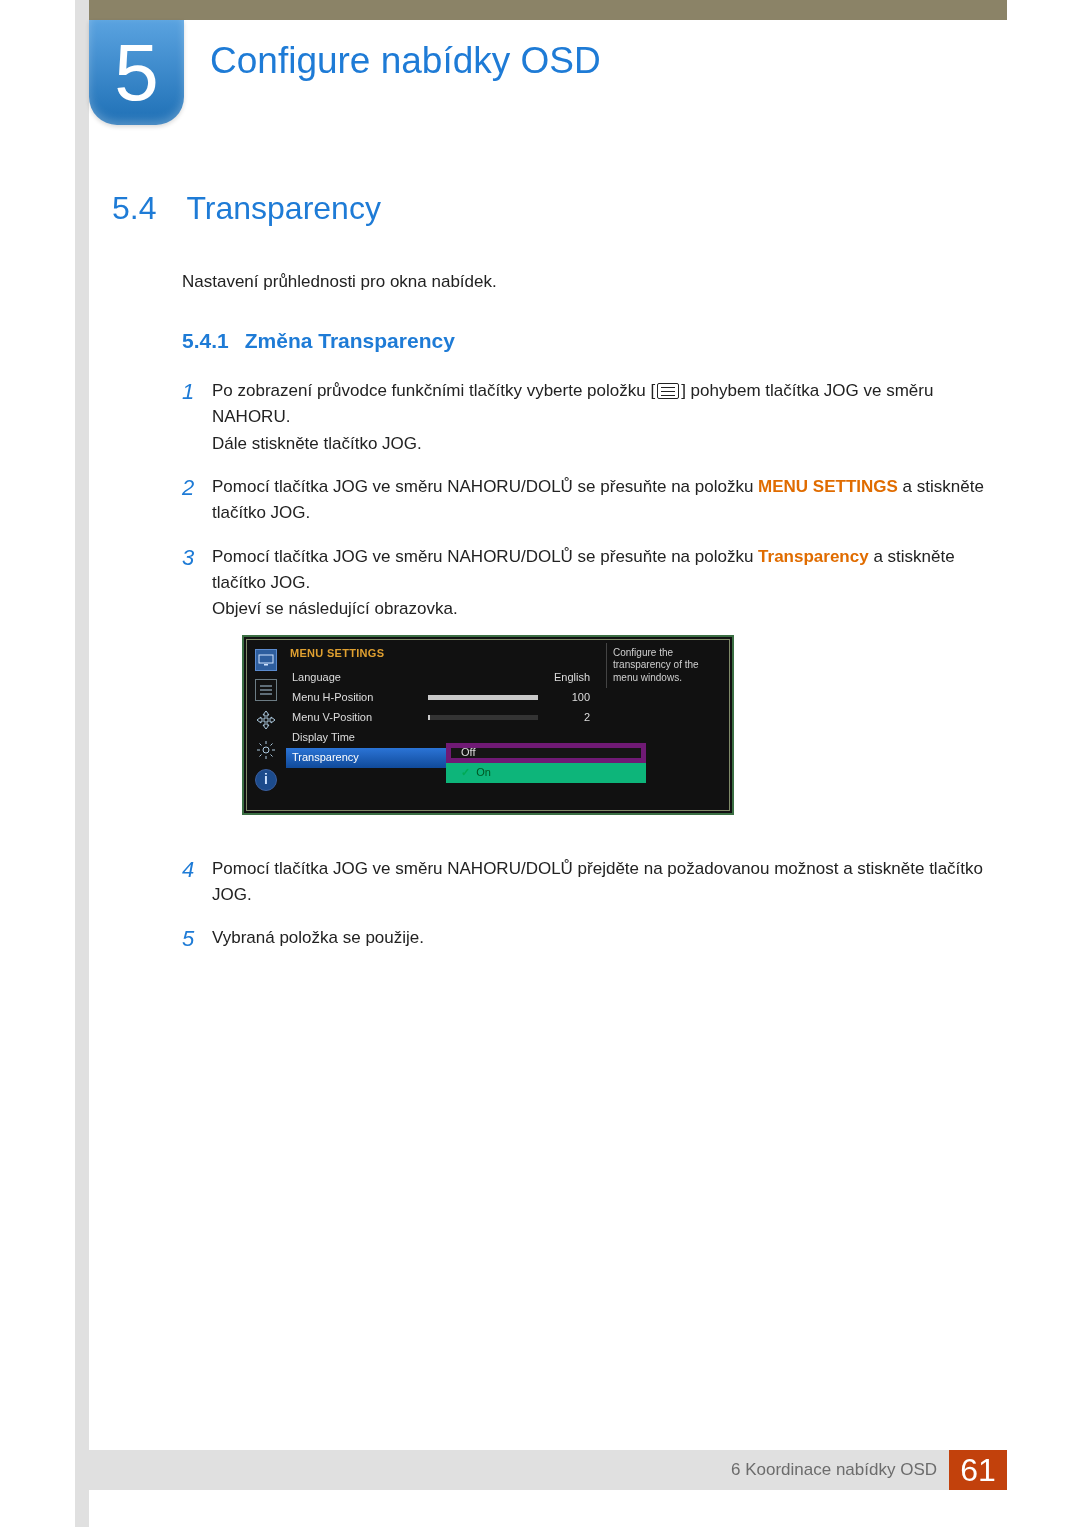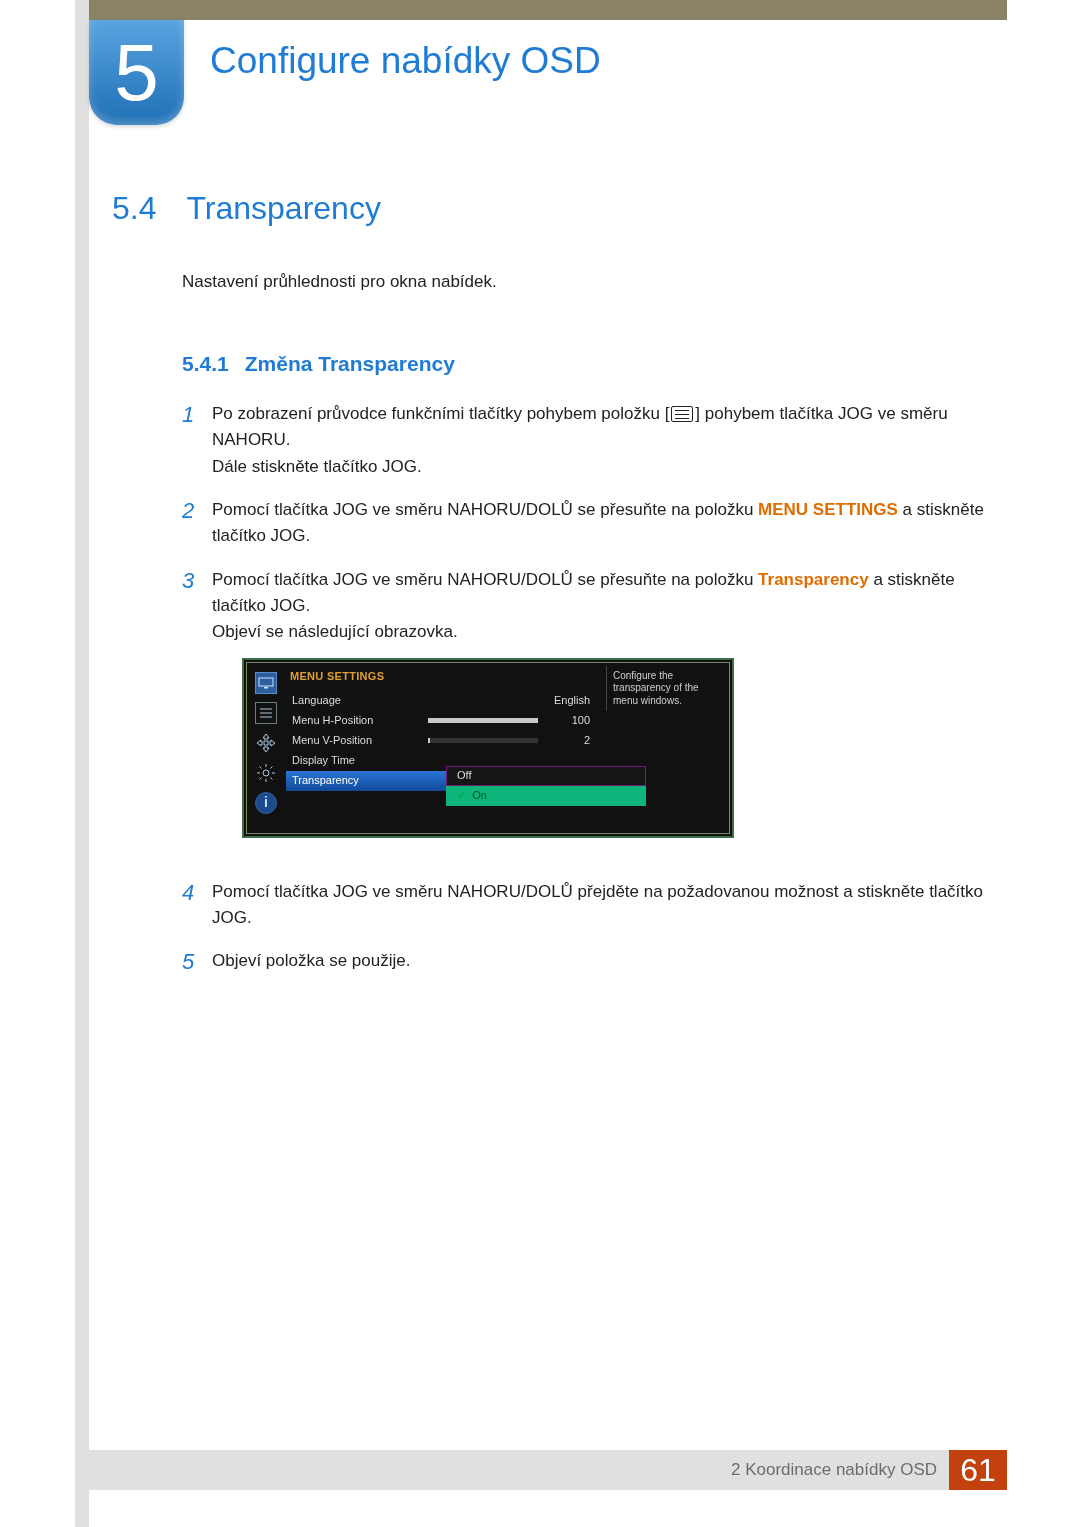--- a/index.html
+++ b/index.html
@@ -15,21 +15,21 @@
     box-shadow: inset 0 -4px 8px rgba(255,255,255,.25), 0 2px 4px rgba(0,0,0,.15);
   }
   .chapter-title {
     position: absolute; left: 210px; top: 40px;
     font-size: 37px; color: #1e7bd6; font-weight: 400;
   }
   .body { position: absolute; left: 112px; top: 190px; right: 90px; }
   .sec-num { display: inline-block; width: 70px; font-size: 32px; color: #1e7bd6; font-weight: 400; vertical-align: baseline; }
   .sec-title { font-size: 32px; color: #1e7bd6; font-weight: 400; }
   .sec-header { margin-bottom: 45px; }
-  .intro { font-size: 17px; margin-left: 70px; margin-bottom: 60px; }
+  .intro { font-size: 17px; margin-left: 70px; margin-bottom: 37px; }
   .subsec { margin-left: 70px; font-size: 21px; color: #1e7bd6; font-weight: 700; margin-bottom: 22px; }
   .subsec-num { margin-right: 16px; }
   .steps { margin-left: 70px; }
   .step { display: flex; margin-bottom: 14px; font-size: 17px; line-height: 1.55; }
   .step-num { width: 30px; flex: 0 0 30px; font-style: italic; font-size: 22px; color: #1e7bd6; }
   .step-body { flex: 1; padding-top: 3px; }
   .step-body .kw { color: #e06c00; font-weight: 700; }
   .step-extra { }
   .menu-icon {
     display: inline-block; width: 22px; height: 16px; vertical-align: -3px; margin: 0 2px;
@@ -55,21 +55,21 @@
   .sbicon.round { border-radius: 50%; border-color:#3a5e9e; background:#1c4b8c; color:#cfe3ff; font-weight:700; }
   .osd-main { position:absolute; left:42px; right:130px; top:6px; bottom:6px; }
   .osd-title { color:#e0a030; font-size:11px; font-weight:700; padding: 2px 4px 6px; letter-spacing:.3px; }
   .osd-row { display:flex; align-items:center; height:20px; padding: 0 6px; font-size:11px; }
   .osd-row .lbl { flex:1; }
   .osd-row .val { width:50px; text-align:right; padding-right:6px; }
   .osd-row .bar { width:110px; height:5px; background:#333; position:relative; margin-right:8px; }
   .osd-row .bar .fill { position:absolute; left:0; top:0; bottom:0; background:#c9c9c9; }
   .osd-row.selected { background: linear-gradient(#2b74d6,#104a9a); color:#fff; }
   .osd-sub { position:absolute; left:160px; top:100px; width:200px; }
-  .osd-sub .opt { height:20px; display:flex; align-items:center; padding:0 10px; font-size:11px; border:1px solid #701a75; background:#151515; margin-bottom:0; }
+  .osd-sub .opt { height:20px; display:flex; align-items:center; padding:0 10px; font-size:11px; border:5px solid #701a75; background:#151515; margin-bottom:0; }
   .osd-sub .opt.on { background:#0db57a; color:#052; border-color:#0db57a; }
   .osd-sub .opt.on .chk { margin-right:6px; color:#0a5; font-weight:700; }
   .osd-help { position:absolute; right:6px; top:6px; width:120px; font-size:10px; line-height:1.25; color:#cfcfcf; border-left:1px solid #444; padding:4px 6px; }
 
   
   .footer-band { position:absolute; left:75px; right:73px; bottom:37px; height:40px; background:#e0e0e0; display:flex; align-items:center; justify-content:flex-end; }
   .footer-label { font-size:17px; color:#6c6c6c; padding-right:12px; }
   .page-num { width:58px; height:40px; background:#c2410c; color:#fff; font-size:32px; display:flex; align-items:center; justify-content:center; font-weight:400; }
 </style>
 </head>
@@ -91,21 +91,21 @@
     <p class="intro">Nastavení průhlednosti pro okna nabídek.</p>
 
     <div class="subsec">
       <span class="subsec-num">5.4.1</span><span>Změna Transparency</span>
     </div>
 
     <div class="steps">
       <div class="step">
         <div class="step-num">1</div>
         <div class="step-body">
-          <span>Po zobrazení průvodce funkčními tlačítky pohybem položku [</span><span class="menu-icon"><span></span></span><span>] pohybem tlačítka JOG ve směru NAHORU.</span>
+          <span>Po zobrazení průvodce funkčními tlačítky vyberte položku [</span><span class="menu-icon"><span></span></span><span>] pohybem tlačítka JOG ve směru NAHORU.</span>
           <div class="step-extra">Dále stiskněte tlačítko JOG.</div>
         </div>
       </div>
 
       <div class="step">
         <div class="step-num">2</div>
         <div class="step-body">
           <span>Pomocí tlačítka JOG ve směru NAHORU/DOLŮ se přesuňte na položku </span><span class="kw">MENU SETTINGS</span><span> a stiskněte tlačítko JOG.</span>
         </div>
       </div>
@@ -187,22 +187,22 @@
         </div>
       </div>
 
       <div class="step">
         <div class="step-num">4</div>
         <div class="step-body"><span>Pomocí tlačítka JOG ve směru NAHORU/DOLŮ přejděte na požadovanou možnost a stiskněte tlačítko JOG.</span></div>
       </div>
 
       <div class="step">
         <div class="step-num">5</div>
-        <div class="step-body"><span>Objeví položka se použije.</span></div>
+        <div class="step-body"><span>Vybraná položka se použije.</span></div>
       </div>
     </div>
   </div>
 
   <div class="footer-band">
-    <div class="footer-label">2 Koordinace nabídky OSD</div>
+    <div class="footer-label">6 Koordinace nabídky OSD</div>
     <div class="page-num">61</div>
   </div>
 </div>
 
 </body></html>

